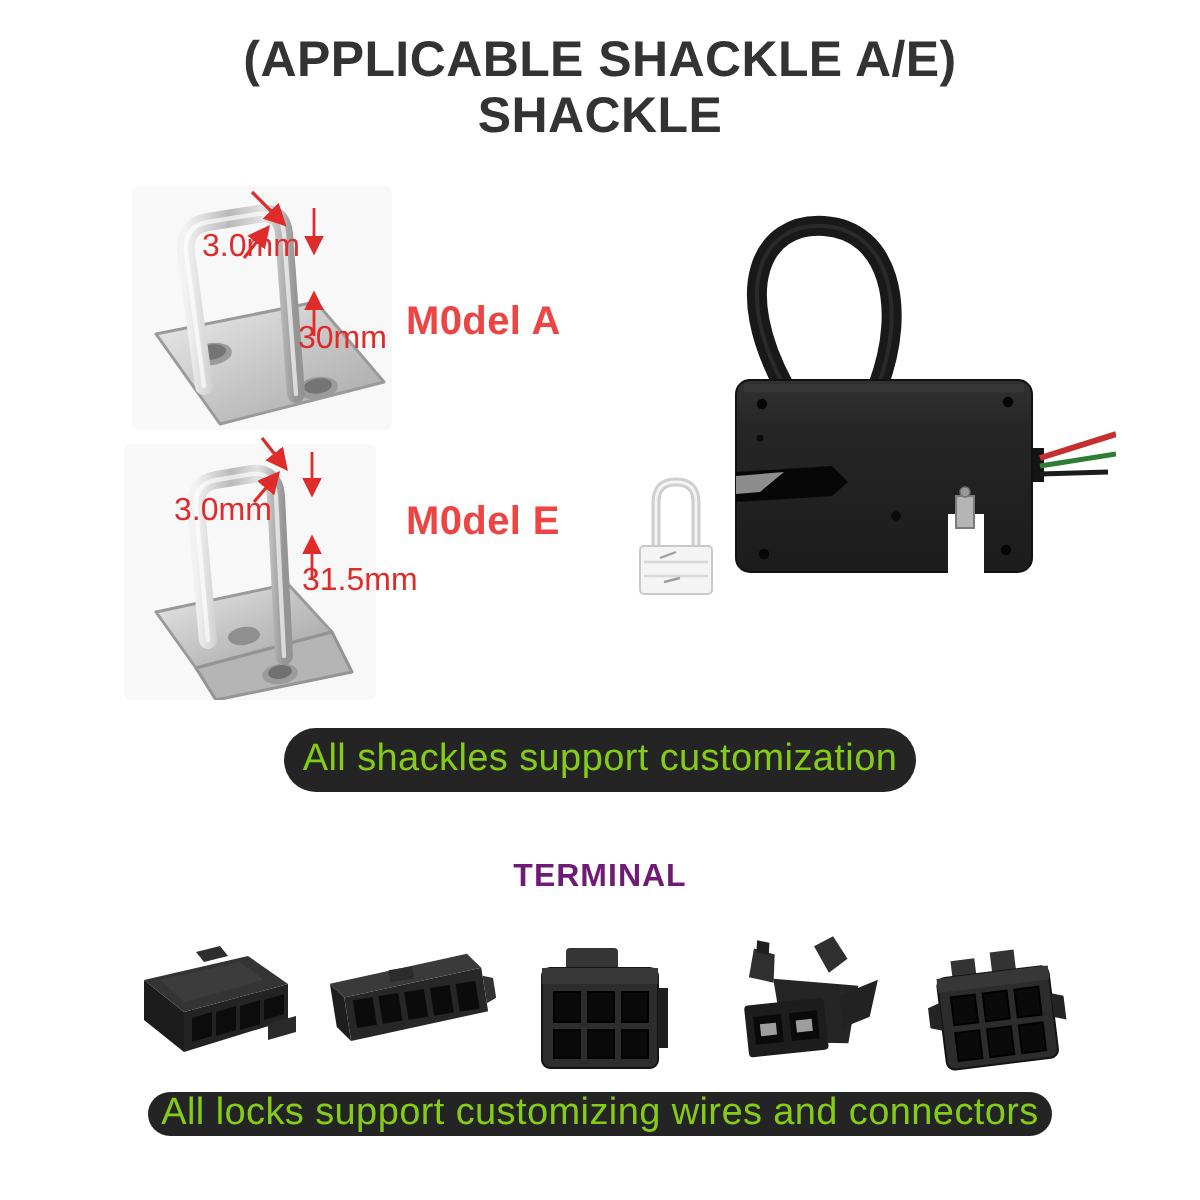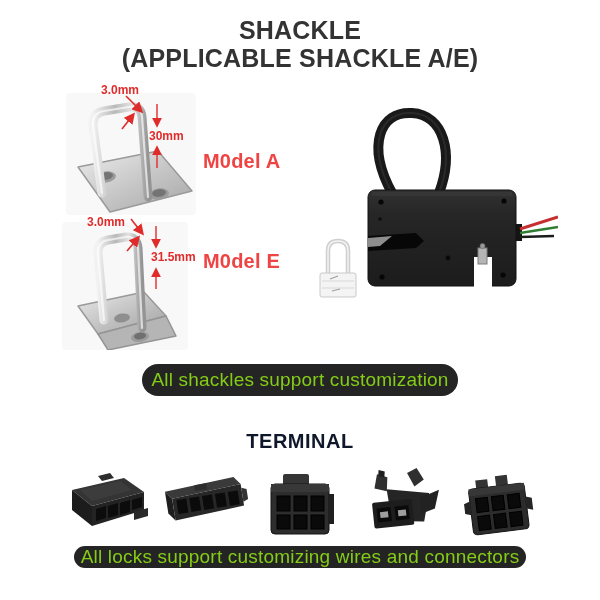--- a/index.html
+++ b/index.html
@@ -9,46 +9,46 @@
   }
   .title{
     position:absolute;left:0;top:16px;width:600px;text-align:center;
     font-weight:700;font-size:25px;line-height:28px;color:#333333;letter-spacing:0.2px;
   }
   .photo-bg{position:absolute;background:#f8f8f8;border-radius:4px;}
   .model-label{
     position:absolute;font-size:20px;font-weight:600;color:#ef4444;letter-spacing:0.2px;
   }
   .dim-label{
-    position:absolute;font-size:12px;font-weight:700;color:#e02b2b;white-space:nowrap;
+    position:absolute;font-size:16px;font-weight:400;color:#e02b2b;white-space:nowrap;margin-top:32px;
   }
   .pill{
     position:absolute;background:#242424;border-radius:17px;color:#84cc16;
     display:flex;align-items:center;justify-content:center;
     font-size:19px;font-weight:400;letter-spacing:0.2px;white-space:nowrap;
   }
   .terminal-title{
     position:absolute;left:0;top:430px;width:600px;text-align:center;
-    font-weight:700;font-size:20px;color:#0f172a;letter-spacing:0.5px;
+    font-weight:700;font-size:16px;color:#701a75;letter-spacing:0.5px;
   }
   .connector-row{
     position:absolute;left:58px;top:458px;width:486px;height:88px;
     display:flex;justify-content:space-between;align-items:center;
   }
   svg{display:block;}
   .abs{position:absolute;}
 </style>
 </head>
 <body>
 
 <div id="stage">
 
   <div class="title">
+    <div>(APPLICABLE SHACKLE A/E)</div>
     <div>SHACKLE</div>
-    <div>(APPLICABLE SHACKLE A/E)</div>
   </div>
 
   <div class="photo-bg" style="left:66px;top:93px;width:130px;height:122px;"></div>
   <svg class="abs" style="left:66px;top:93px;" width="130" height="122" viewBox="0 0 130 122">
     <defs>
       <linearGradient id="plateA" x1="0" y1="0" x2="1" y2="1">
         <stop offset="0" stop-color="#ececec"></stop>
           <stop offset="0.55" stop-color="#c4c4c4"></stop>
           <stop offset="1" stop-color="#a6a6a6"></stop>
       </linearGradient>

